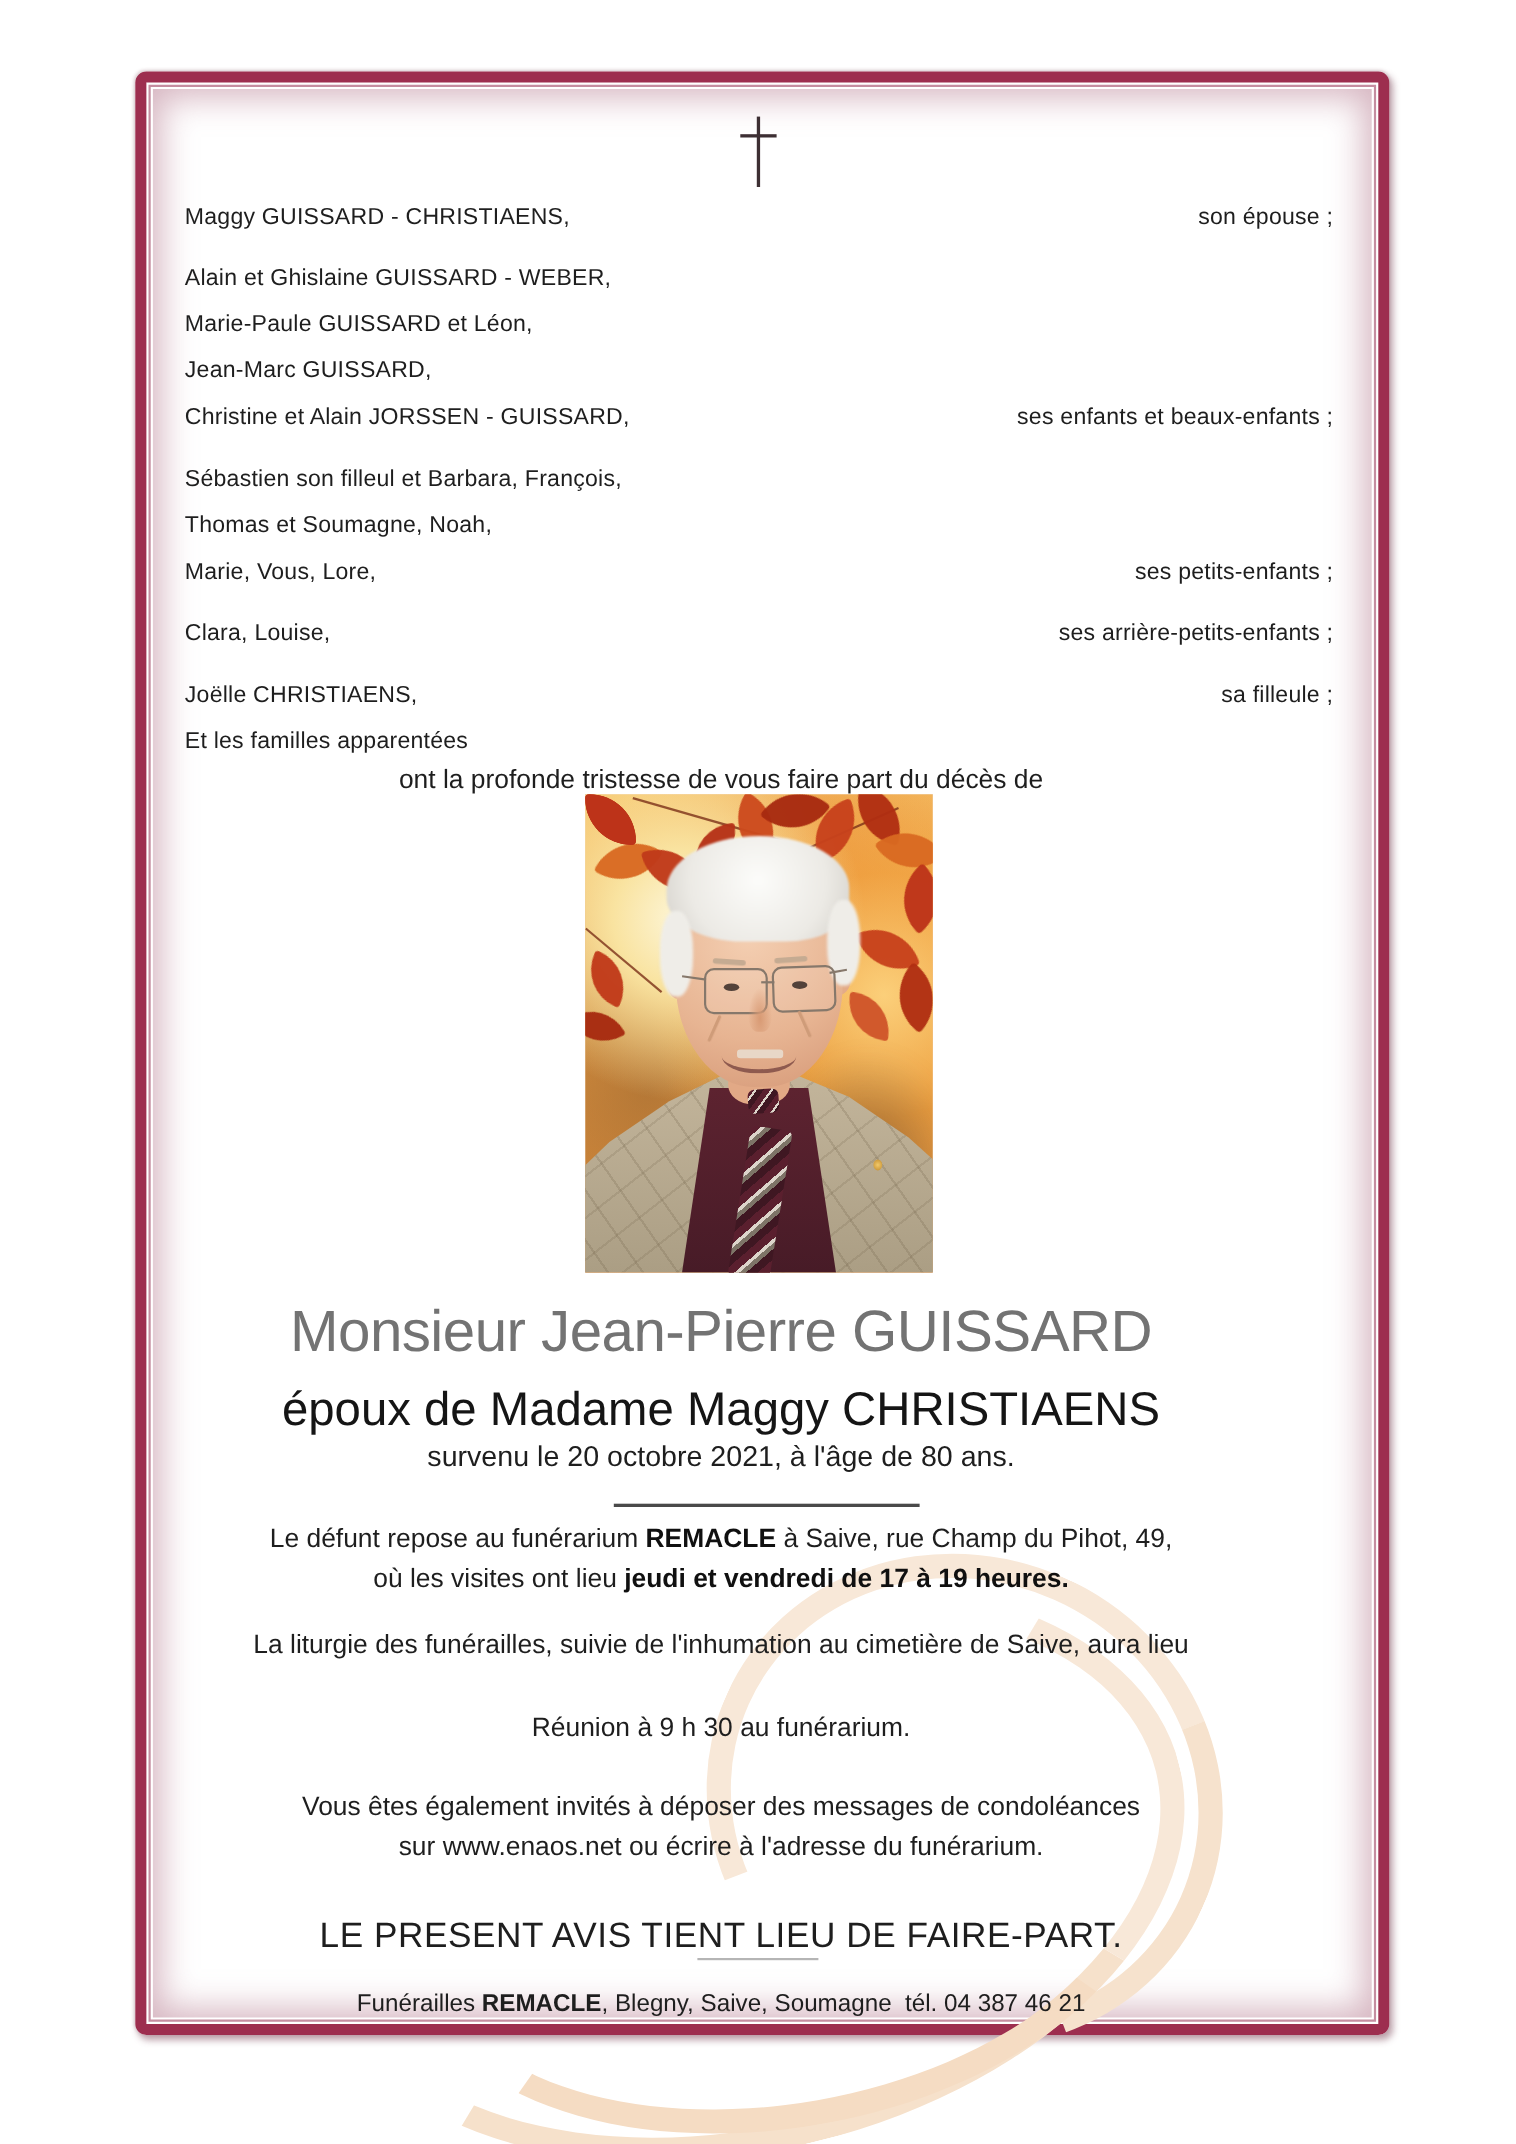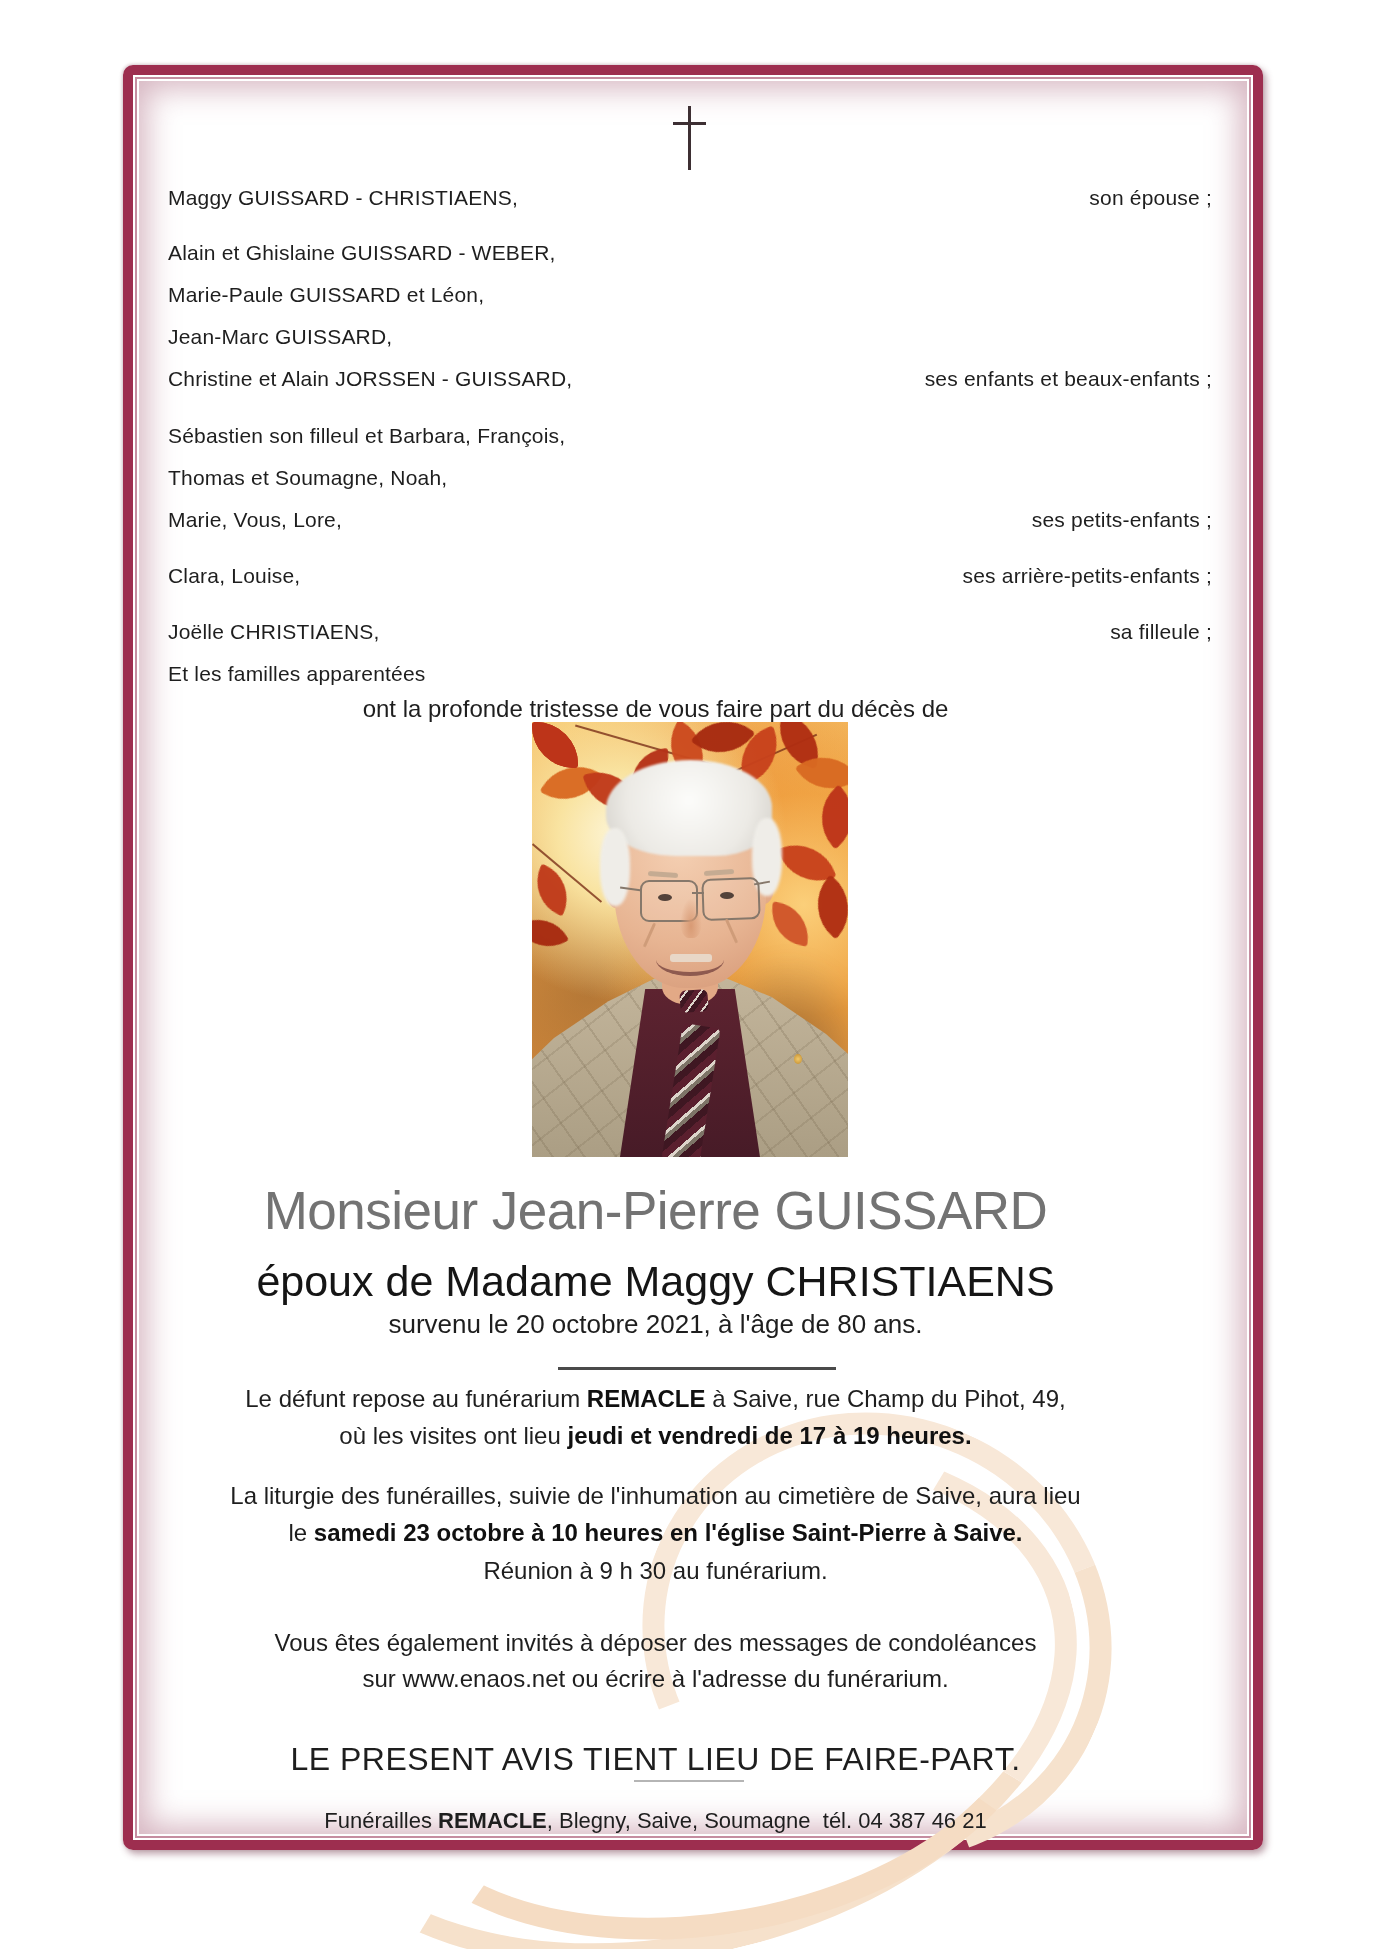--- a/index.html
+++ b/index.html
@@ -260,21 +260,20 @@
   <div class="watermark">
     <i class="wm wm1"></i>
     <i class="wm wm2"></i>
     <i class="wm wm3"></i>
   </div>
 
   <div class="cline para txt" style="top:1385px"><span>Le défunt repose au funérarium </span><b>REMACLE</b><span> à Saive, rue Champ du Pihot, 49,</span></div>
   <div class="cline para txt" style="top:1422px"><span>où les visites ont lieu </span><b>jeudi et vendredi de 17 à 19 heures.</b></div>
 
   <div class="cline para txt" style="top:1482px">La liturgie des funérailles, suivie de l'inhumation au cimetière de Saive, aura lieu</div>
-  <div class="cline para txt" style="top:1519px"><span>le </span><b>samedi 23 octobre à 10 heures en l'église Saint-Pierre à Saive.</b></div>
   <div class="cline para txt" style="top:1557px">Réunion à 9 h 30 au funérarium.</div>
 
   <div class="cline para txt" style="top:1629px">Vous êtes également invités à déposer des messages de condoléances</div>
   <div class="cline para txt" style="top:1665px">sur www.enaos.net ou écrire à l'adresse du funérarium.</div>
 
   <div class="cline caps txt" style="top:1741px">LE PRESENT AVIS TIENT LIEU DE FAIRE-PART.</div>
 
   <div class="rule2"></div>
 
   <div class="cline footerline txt" style="top:1796px"><span>Funérailles </span><b>REMACLE</b><span>, Blegny, Saive, Soumagne&nbsp; tél. 04 387 46 21</span></div>

